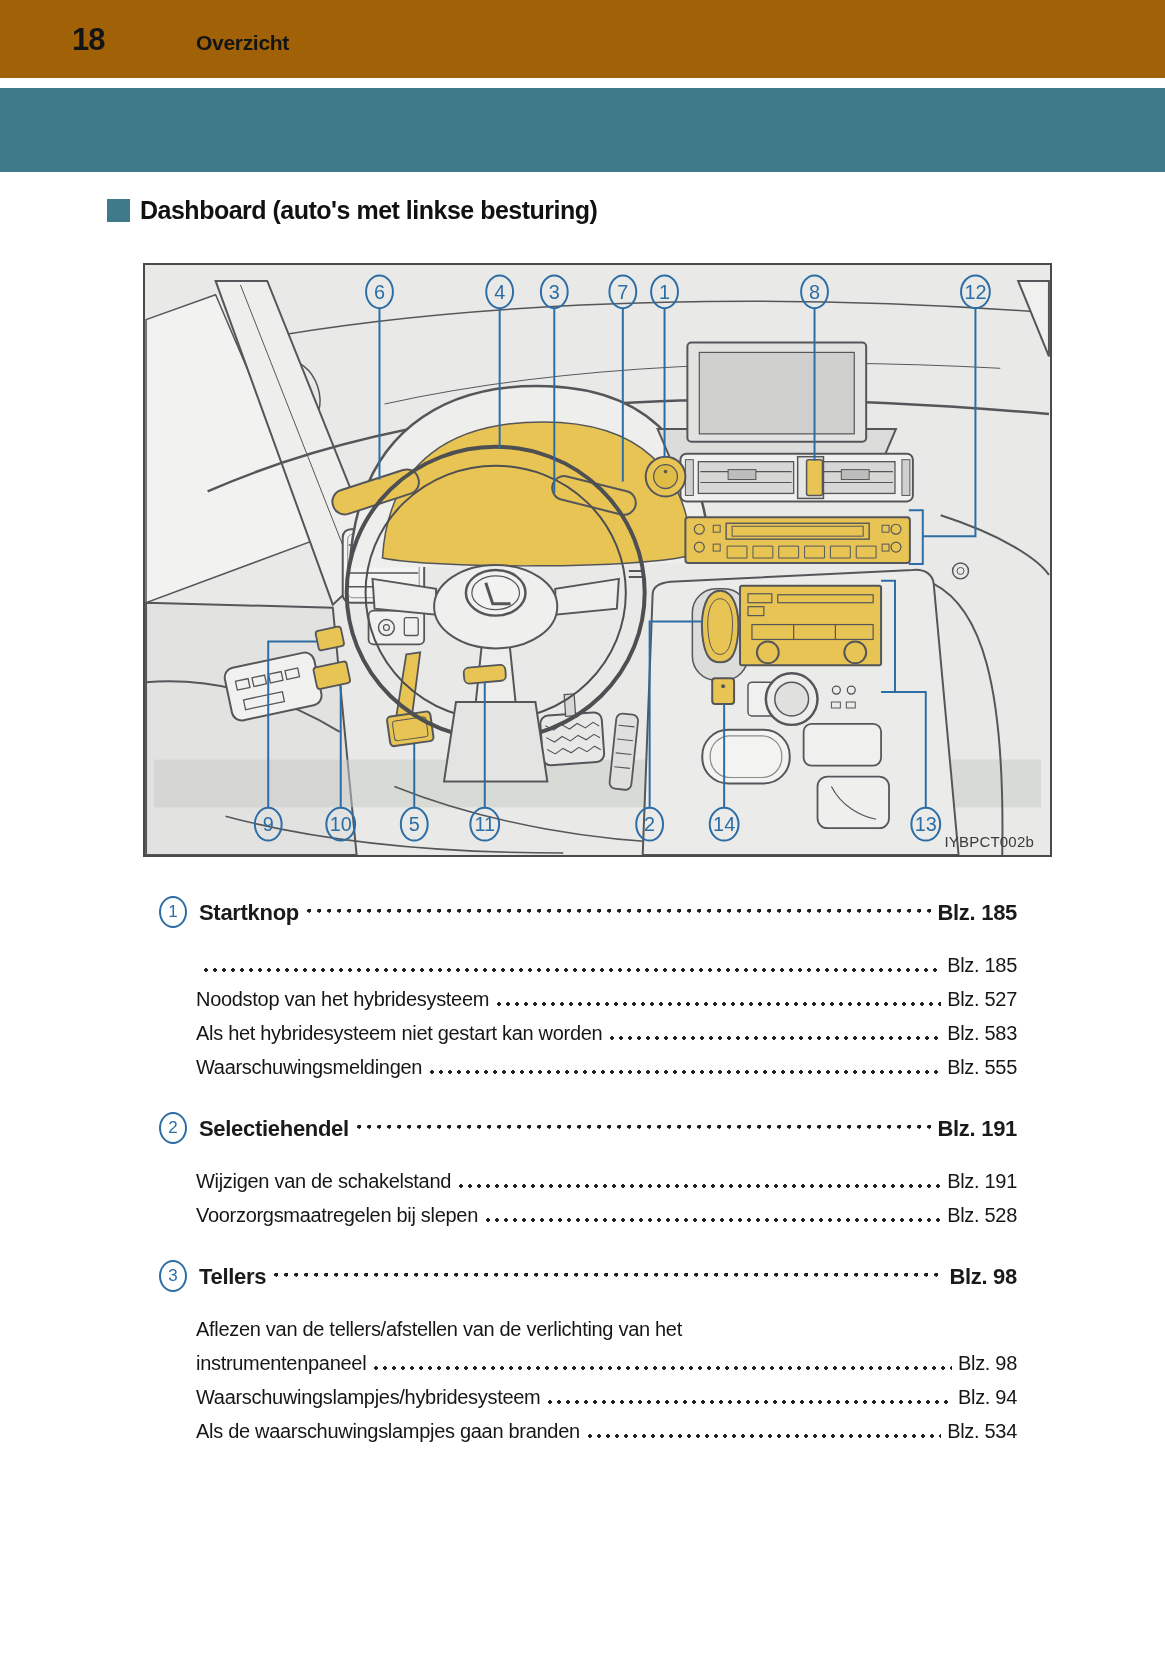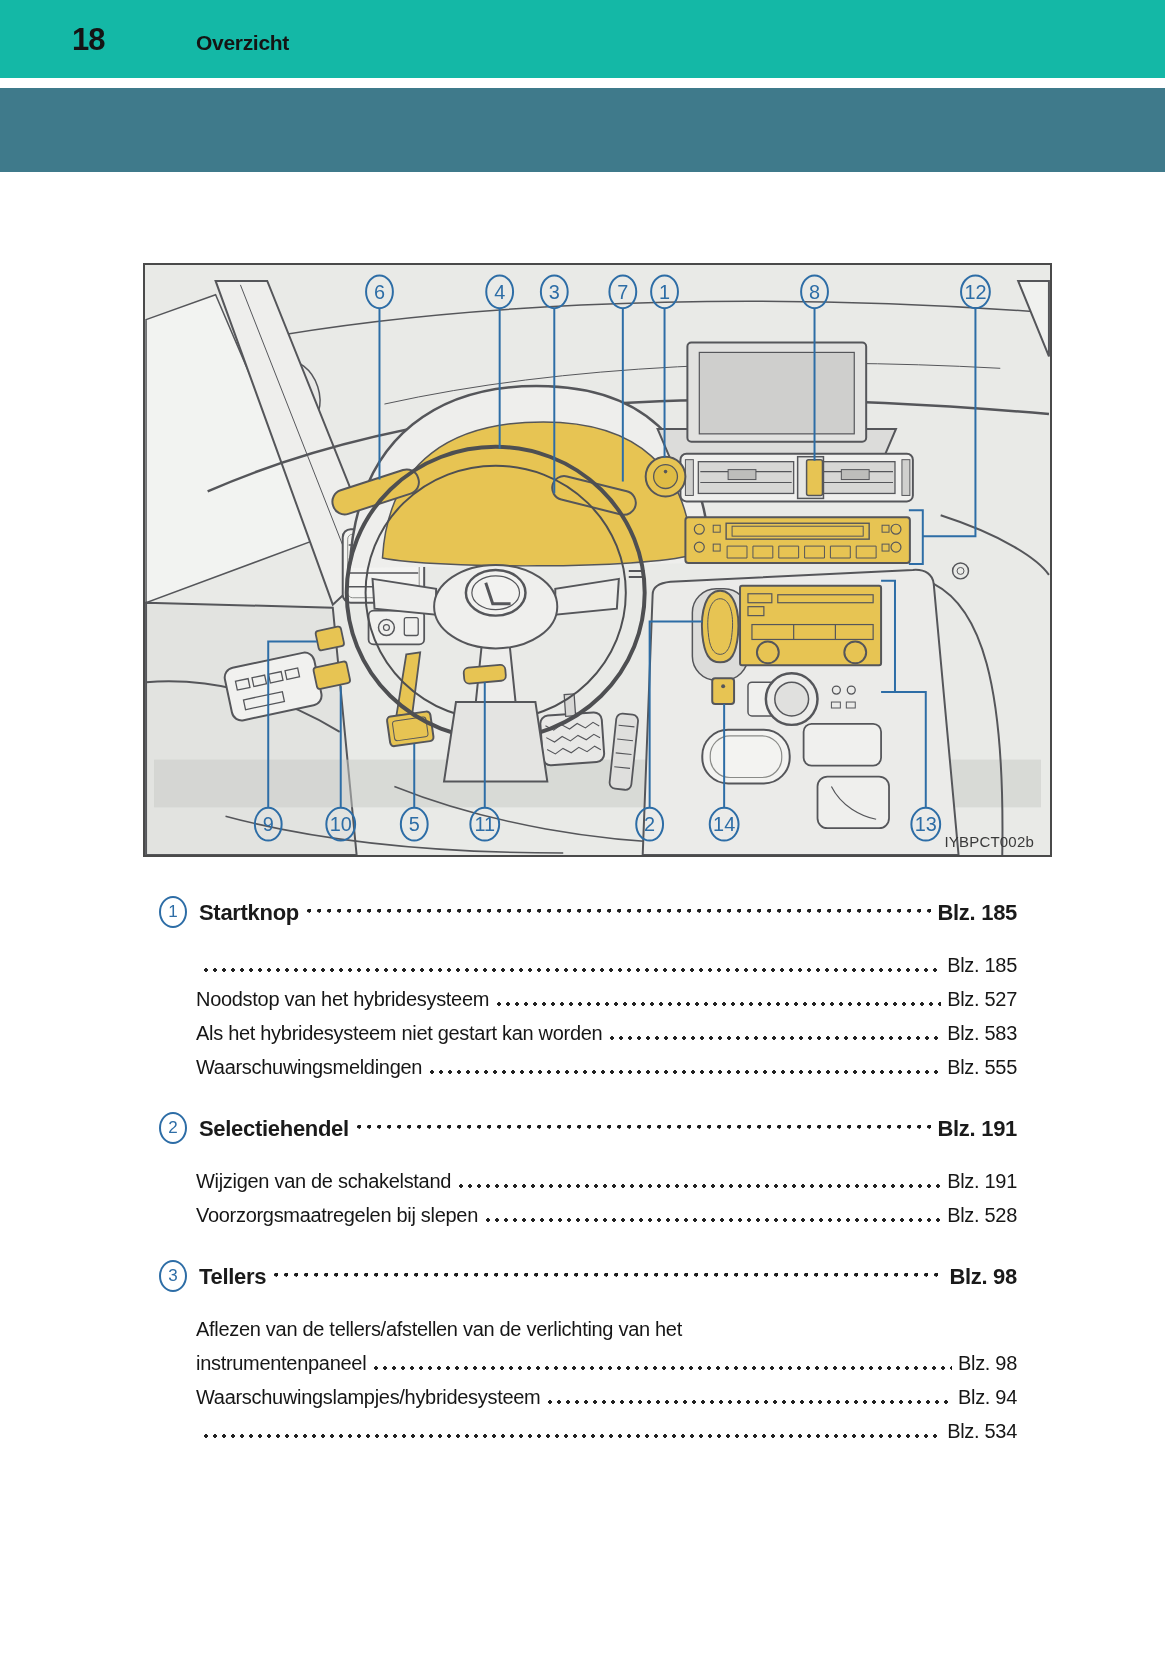--- a/index.html
+++ b/index.html
@@ -1,20 +1,20 @@
 <!DOCTYPE html>
 <html><head>
 <meta charset="utf-8">
 <style>
   html,body{margin:0;padding:0;background:#ffffff;}
   body{font-family:"Liberation Sans", sans-serif; color:#1a1a1a;}
   .page{position:relative;width:1165px;height:1653px;background:#ffffff;overflow:hidden;}
 
   
-  .hdr{position:absolute;top:0;left:0;width:1165px;height:78px;background:#14b8a6;}
+  .hdr{position:absolute;top:0;left:0;width:1165px;height:78px;background:#a16207;}
   .hdr-num{position:absolute;left:72px;top:22px;font-size:31px;font-weight:700;letter-spacing:-1px;color:#141414;}
   .hdr-sec{position:absolute;left:196px;top:31px;font-size:21px;font-weight:700;letter-spacing:-0.3px;color:#141414;}
   .teal-band{position:absolute;top:88px;left:0;width:1165px;height:84px;background:#3f7a8b;}
 
   
   .heading{position:absolute;top:196px;left:107px;display:flex;align-items:center;}
   .heading-sq{width:23px;height:23px;background:#3f7a8b;margin-right:10px;flex:0 0 auto;}
   .heading-t{font-size:25px;font-weight:700;letter-spacing:-0.5px;color:#111;}
 
   
@@ -47,20 +47,24 @@
 <body>
 
 <div class="page">
 
   <div class="hdr">
     <div class="hdr-num">18</div>
     <div class="hdr-sec">Overzicht</div>
   </div>
   <div class="teal-band"></div>
 
+  <div class="heading">
+    <div class="heading-sq"></div>
+    <div class="heading-t">Dashboard (auto's met linkse besturing)</div>
+  </div>
 
   <div class="figure">
     <svg viewBox="0 0 909 594">
 
       <rect x="0" y="0" width="909" height="594" fill="#e9eae7"></rect>
 
       <path class="ln" d="M 15,95 C 260,35 600,25 909,48" stroke-width="1.5" stroke="#9a9b98"></path>
       <path class="ln" d="M 240,140 C 420,100 640,92 860,104" stroke-width="1" stroke="#aaaba8"></path>
       <path d="M 878,16 L 909,16 L 909,92 Z" fill="#f0f1ef" stroke="#55565a" stroke-width="2"></path>
       <path d="M 0,55 L 70,30 L 175,275 L 0,340 Z" fill="#f2f3f1" stroke="#55565a" stroke-width="1.5"></path>
@@ -340,20 +344,21 @@
           <span class="s-label">instrumentenpaneel</span>
           <span class="leader thin"></span>
           <span class="s-page">Blz. 98</span>
         </div>
         <div class="srow">
           <span class="s-label">Waarschuwingslampjes/hybridesysteem</span>
           <span class="leader thin"></span>
           <span class="s-page">Blz. 94</span>
         </div>
         <div class="srow">
+          <span class="s-label">Als de waarschuwingslampjes gaan branden</span>
           <span class="leader thin"></span>
           <span class="s-page">Blz. 534</span>
         </div>
       </div>
     </div>
 
   </div>
 </div>
 
 </body></html>

